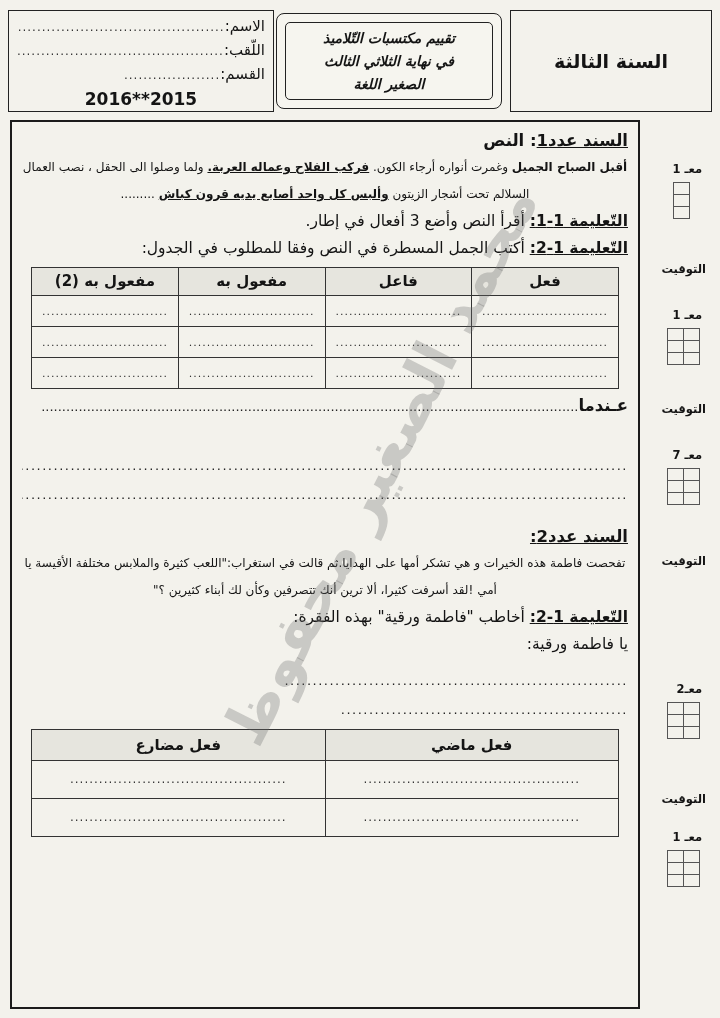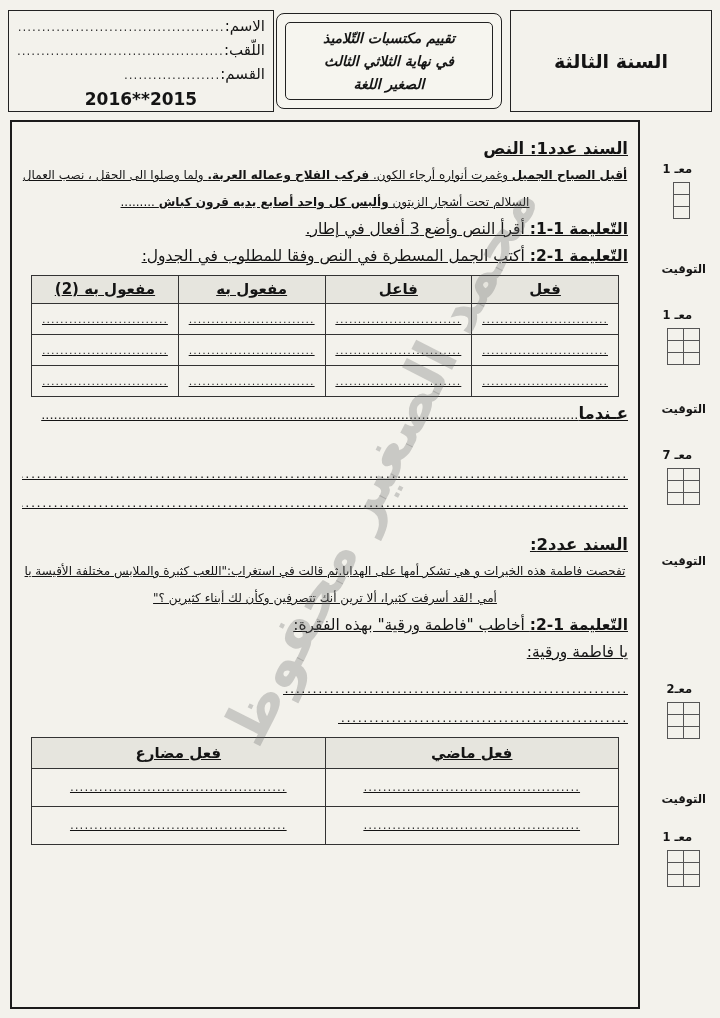--- a/index.html
+++ b/index.html
@@ -36,42 +36,42 @@
     border: 1.6px solid #222; padding: 4px 8px 2px; display: flex; flex-direction: column;
   }
   .frow { display: flex; align-items: baseline; line-height: 23px; font-size: 15px; }
   .flabel { font-weight: normal; white-space: nowrap; }
   .fdots { flex: 1; overflow: hidden; white-space: nowrap; font-size: 12px; color: #333; letter-spacing: 1px; padding-left: 2px; }
   .year { font-weight: bold; font-size: 17px; text-align: center; line-height: 25px; }
 
   
   .main-box {
     top: 120px; left: 10px; width: 630px; height: 889px;
-    border: 2px solid #1b1b1b; padding: 13px 10px; font-size: 15.5px; line-height: 25px; text-decoration: underline;
+    border: 2px solid #1b1b1b; padding: 5px 10px; font-size: 15.5px; line-height: 25px;
   }
   .h1line { font-size: 16.5px; line-height: 27px; }
   .para { font-size: 12px; line-height: 27px; text-align: center; }
   .instr { font-size: 15.5px; line-height: 27px; }
   .dotline {
     font-size: 13px; letter-spacing: 1.5px; color: #222;
     overflow: hidden; white-space: nowrap; line-height: 29px;
   }
   .rewrite-line { overflow: hidden; white-space: nowrap; line-height: 29px; margin-top: 2px; }
   .rw-word { font-size: 16.5px; font-weight: bold; }
   .rw-dots { font-size: 13px; letter-spacing: 1.5px; color: #222; }
 
   table.t { border-collapse: collapse; width: 97%; margin: 5px auto 0; }
   .t th { border: 1.7px solid #333; background: #e6e5de; font-size: 15px; font-weight: bold; height: 28px; text-align: center; }
   .t td { border: 1.7px solid #333; height: 31px; text-align: center; font-size: 11px; color: #333; letter-spacing: 1px; overflow: hidden; }
   .t2 th { height: 31px; }
   .t2 td { height: 38px; font-size: 12px; }
 
   
   .strip { top: 120px; left: 648px; width: 68px; height: 890px; font-size: 11.5px; }
-  .crit { position: absolute; right: 24px; font-weight: bold; white-space: nowrap; }
+  .crit { position: absolute; right: 14px; font-weight: bold; white-space: nowrap; }
   .timing { position: absolute; right: 10px; font-weight: bold; white-space: nowrap; }
   table.sgrid { position: absolute; border-collapse: collapse; }
   .sgrid td { border: 1.1px solid #555; width: 16px; height: 12px; padding: 0; }
 
   
   .watermark {
     position: absolute; left: -20px; top: 430px; width: 800px; text-align: center;
     transform: rotate(-63deg); font-size: 60px; font-weight: bold;
     color: rgba(105,105,105,0.30); letter-spacing: 6px; white-space: nowrap; pointer-events: none;
   }

